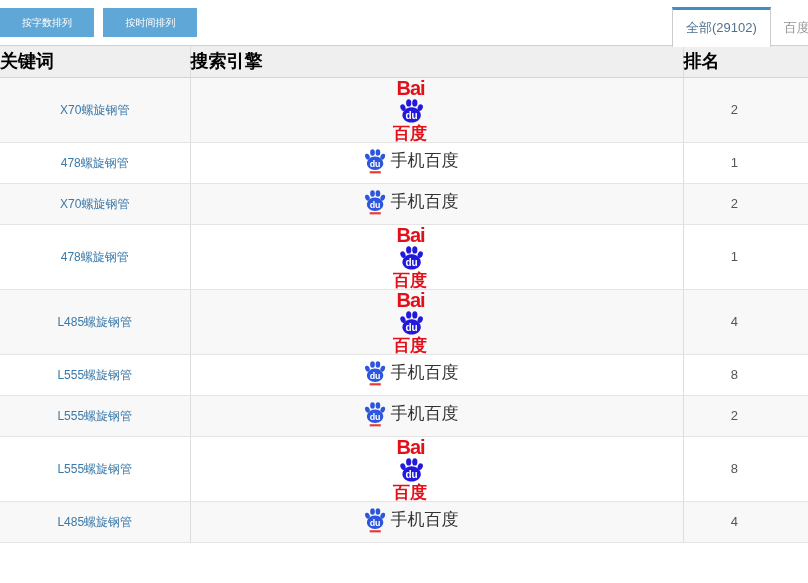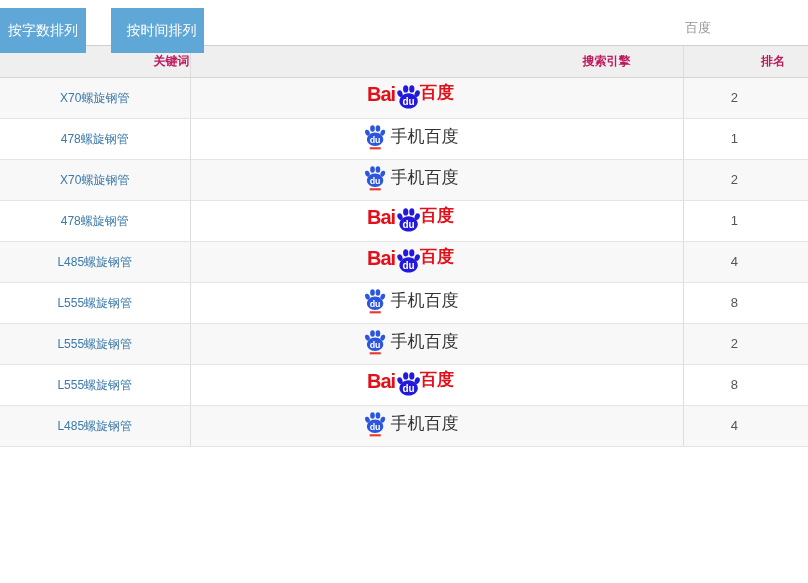--- a/index.html
+++ b/index.html
@@ -2,66 +2,67 @@
 <html><head>
 <meta charset="utf-8">
 <style>
   * { margin:0; padding:0; box-sizing:border-box; }
   html,body { background:#fff; }
   body { font-family:"Liberation Sans","DejaVu Sans",sans-serif; }
   .screen { position:relative; width:808px; height:583px; overflow:hidden; background:#fff; }
 
   
   .topbar { position:relative; width:100%; height:46px; background:#fff; border-bottom:1px solid #cfcfcf; }
-  .sort-btn { display:inline-block; vertical-align:top; margin-top:8px; height:45px; padding:0 8px;
-              min-width:80px; background:#5fa7d7; color:#fff; font-size:14px; line-height:29px;
+  .sort-btn { display:inline-block; vertical-align:top; margin-top:8px; height:29px; padding:0 22px;
+              min-width:80px; background:#5fa7d7; color:#fff; font-size:10px; line-height:29px;
               text-align:center; border:none; cursor:pointer; font-family:inherit; }
-  .sort-btn + .sort-btn { margin-left:21px; min-width:93px;text-align:right; }
+  .sort-btn + .sort-btn { margin-left:5px; min-width:93px;text-align:right; }
 
   .tabs { position:absolute; left:672px; top:7px; display:flex; align-items:flex-end; height:40px; z-index:2; }
   .tab { font-size:13px; white-space:nowrap; cursor:pointer; }
   .tab.active { background:#fff; border-top:3px solid #3e8ec5; border-left:1px solid #ccc; border-right:1px solid #ccc;
                 height:40px; line-height:36px; padding:0 13px; color:#51708f; }
   .tab.inactive { height:38px; line-height:38px; padding:0 13px; color:#979797; }
 
   
   table.rank-table { width:808px; border-collapse:collapse; table-layout:fixed; }
   col.c1 { width:190px; } col.c2 { width:493px; } col.c3 { width:125px; }
-  .rank-table th { height:31px; background:#efefef; color:#be185d; font-size:12px; font-weight:bold;
-                   text-align:right; border-bottom:1px solid #d5d5d5; }
+  .rank-table th { height:31px; background:#efefef; color:#000000; font-size:18px; font-weight:bold;
+                   text-align:left; border-bottom:1px solid #d5d5d5; }
   .rank-table td { height:41px; text-align:center; border-bottom:1px solid #e4e4e4; }
   .rank-table th:nth-child(-n+2), .rank-table td:nth-child(-n+2) { border-right:1px solid #ddd; }
   .rank-table th.c2h, .rank-table td.c2d { padding-right:52px; }
   .rank-table th.c3h, .rank-table td.c3d { padding-right:23px; }
   .rank-table tbody tr:nth-child(odd) td { background:#f8f8f8; }
   .rank-table tbody tr:nth-child(even) td { background:#fff; }
 
   .kw-link { color:#3b79a8; font-size:12px; text-decoration:none; cursor:pointer; }
   .rank-num { color:#555; font-size:13px; }
 
   
-  .bd-logo { display:inline-flex; line-height:1; }
+  .bd-logo { display:inline-flex; align-items:center; line-height:1;flex-direction:column; }
   .bd-bai { color:#e3101a; font-weight:bold; font-size:20px; letter-spacing:-1px; }
   .bd-paw { margin:0 -1px 0 0; display:block; }
   .bd-cn { color:#e3101a; font-weight:bold; font-size:17px; margin-left:-1px; }
 
   
   .mb-logo { display:inline-flex; align-items:center; line-height:1; }
   .mb-label { color:#333; font-size:17px; margin-left:4px; }
 </style>
 </head>
 <body>
 
 <div class="screen">
 
   <div class="topbar">
     <button class="sort-btn">按字数排列</button>
     <button class="sort-btn">按时间排列</button>
 
     <div class="tabs">
+      <div class="tab active">全部(29102)</div>
       <div class="tab inactive">百度</div>
     </div>
   </div>
 
   <table class="rank-table">
     <colgroup>
         <col class="c1">
         <col class="c2">
         <col class="c3">
       </colgroup>

